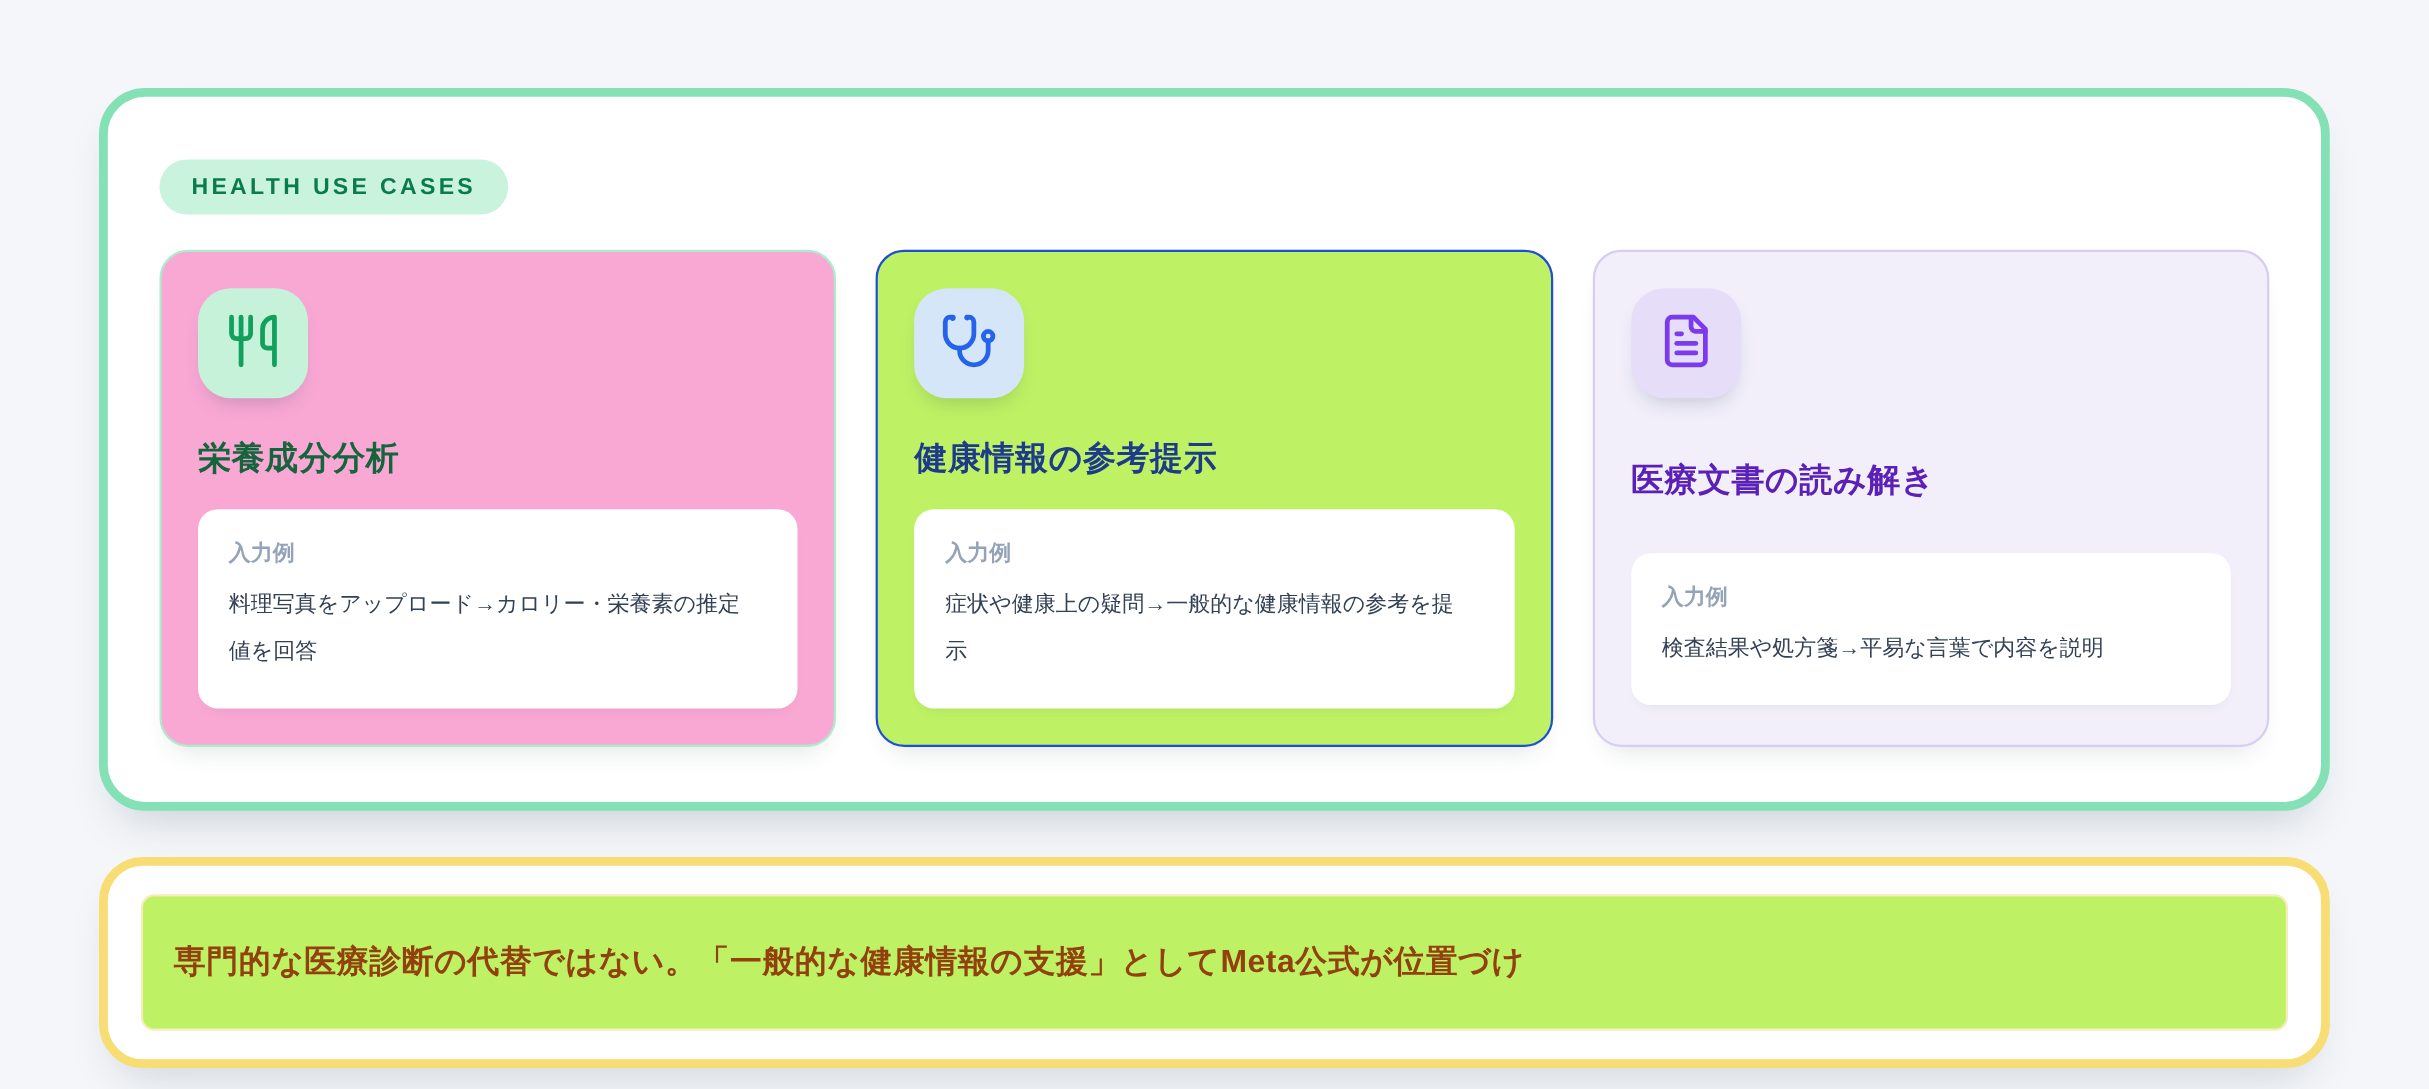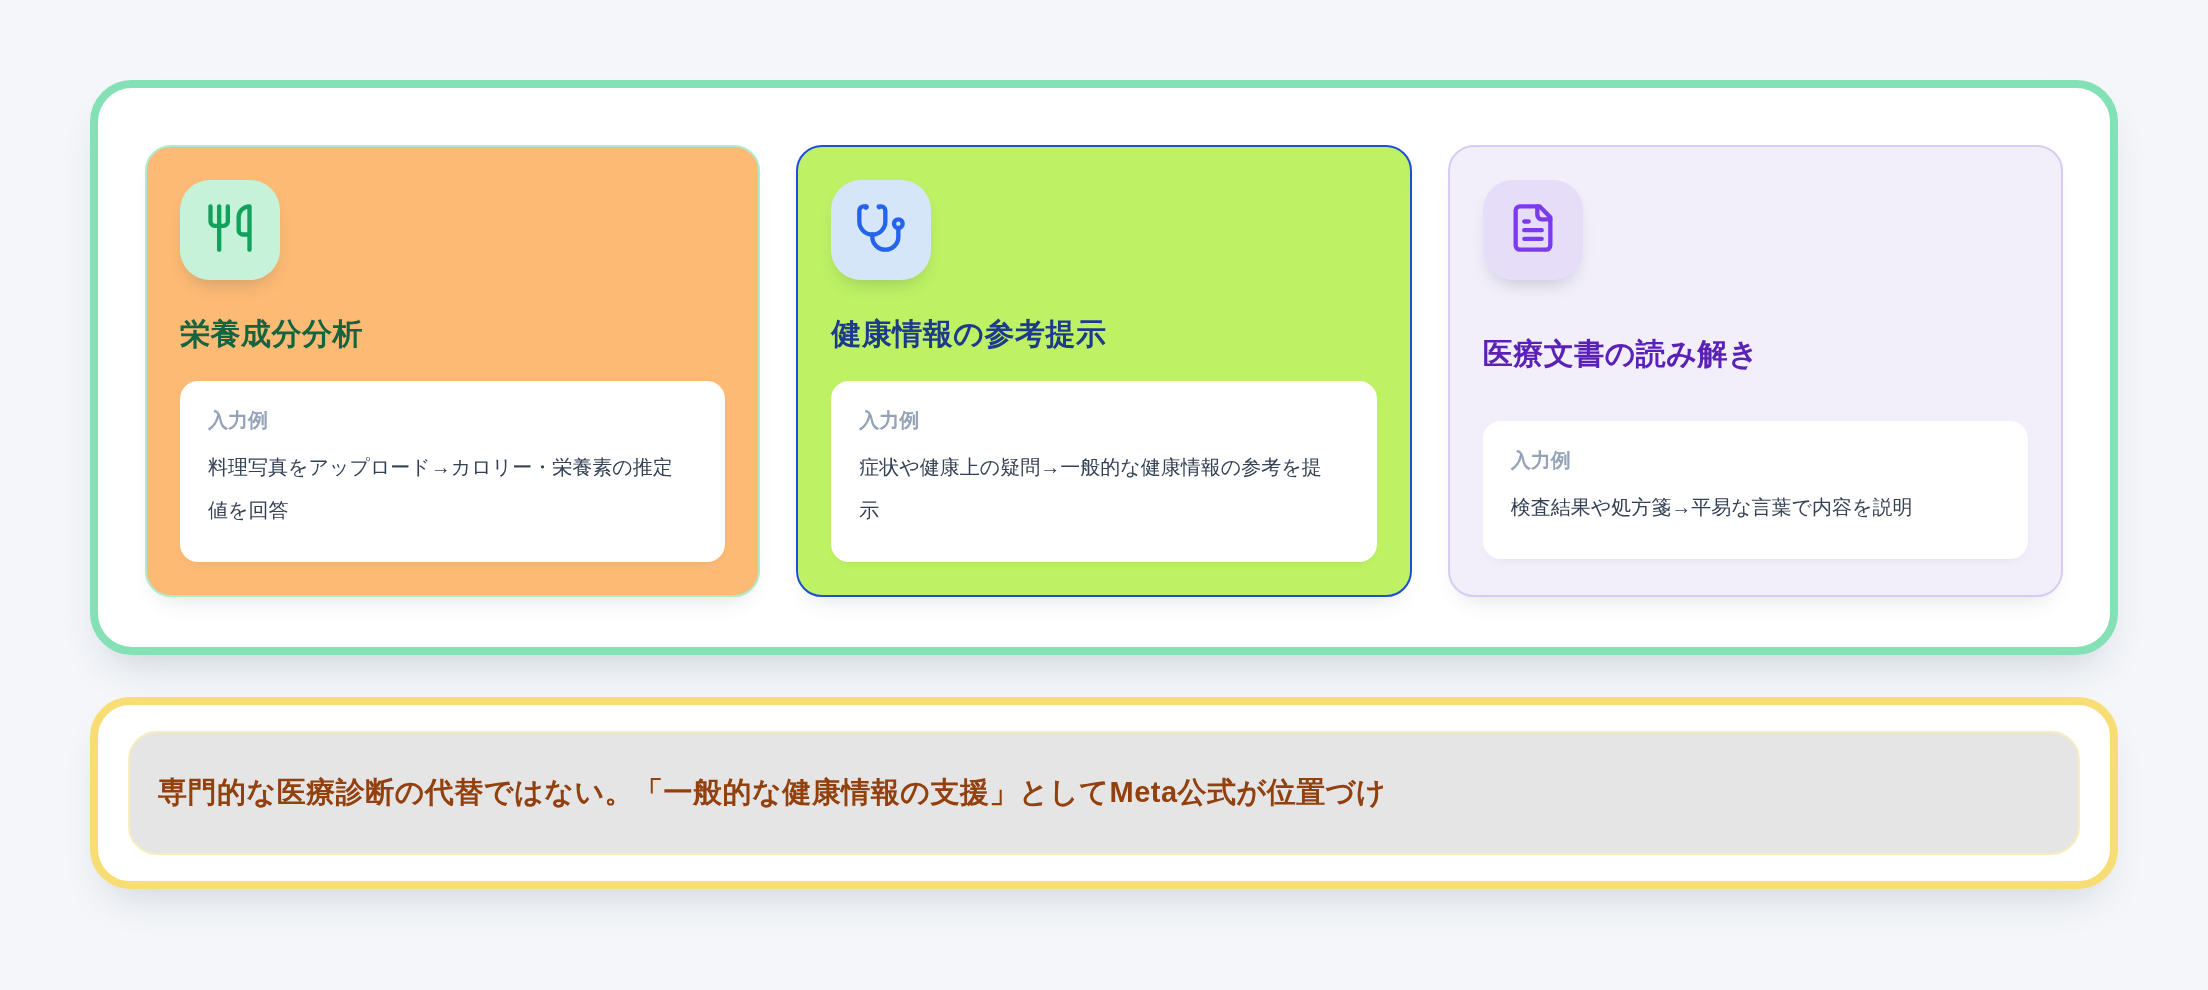--- a/index.html
+++ b/index.html
@@ -43,21 +43,21 @@
   }
   .case-card {
     flex: 1 1 0;
     border-radius: 26px;
     padding: 33px;
     min-height: 420px;
     display: flex;
     flex-direction: column;
     box-shadow: 0 14px 24px -14px rgba(40, 60, 80, 0.18);
   }
-  .case-card.green  { background: #fdba74; border: 2px solid #aeebcc; }
+  .case-card.green  { background: #f9a8d4; border: 2px solid #aeebcc; }
   .case-card.blue   { background: #bef264; border: 2px solid #1d4ed8; }
   .case-card.purple { background: #f2effb; border: 2px solid #d7ccf1; gap: 20px; }
 
   .icon-tile {
     width: 100px;
     height: 100px;
     border-radius: 30px;
     display: flex;
     align-items: center;
     justify-content: center;
@@ -102,38 +102,39 @@
   
   .disclaimer {
     margin-top: 42px;
     background: #ffffff;
     border: 8px solid #f8dc74;
     border-radius: 40px;
     padding: 26px 30px;
     box-shadow: 0 22px 40px -18px rgba(60, 80, 100, 0.22);
   }
   .disclaimer-inner {
-    background: #e5e5e5;
+    background: #bef264;
     border: 2px solid #f7ecc0;
-    border-radius: 29px;
+    border-radius: 12px;
     padding: 40px 28px;
   }
   .disclaimer-text {
     font-size: 29px;
     font-weight: bold;
     color: #92400e;
     letter-spacing: 0.5px;
   }
 </style>
 </head>
 <body>
 
 <div class="page">
 
   <section class="panel">
+    <span class="badge">HEALTH USE CASES</span>
 
     <div class="cards-row">
 
       <article class="case-card green">
         <div class="icon-tile">
           <span>
             <svg viewBox="0 0 24 24" width="52" height="52" fill="none" stroke="currentColor" stroke-width="2" stroke-linecap="round" stroke-linejoin="round">
               <path d="M3 2v7c0 1.1.9 2 2 2h4a2 2 0 0 0 2-2V2"></path>
               <path d="M7 2v20"></path>
               <path d="M21 15V2a5 5 0 0 0-5 5v6c0 1.1.9 2 2 2h3Zm0 0v7"></path>

